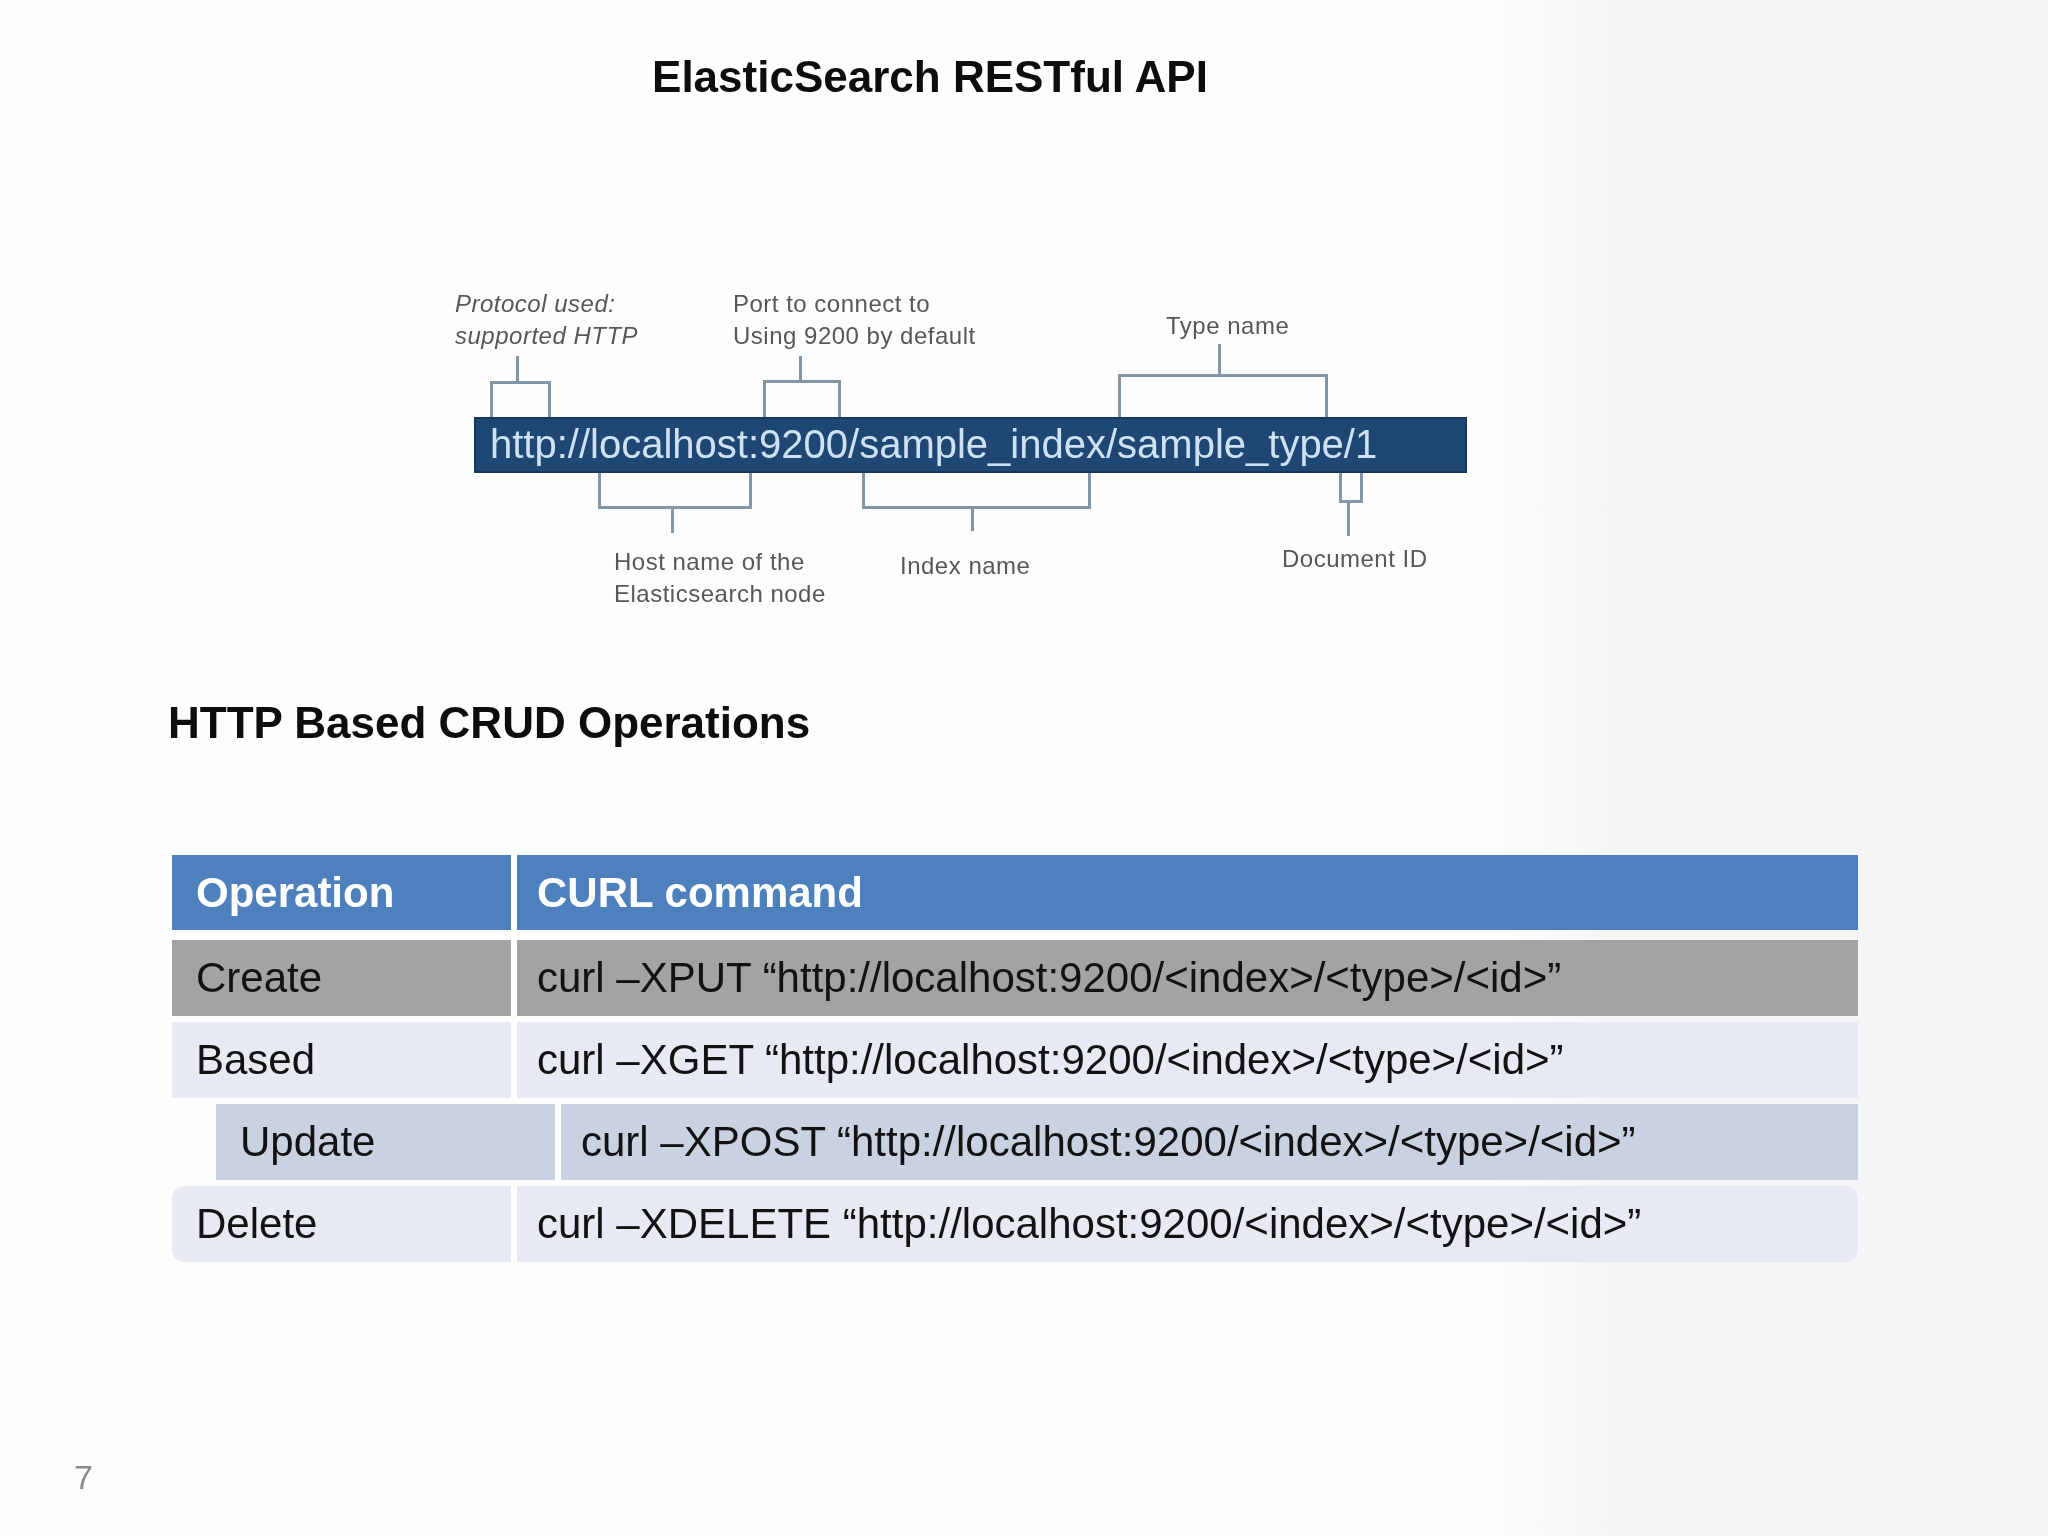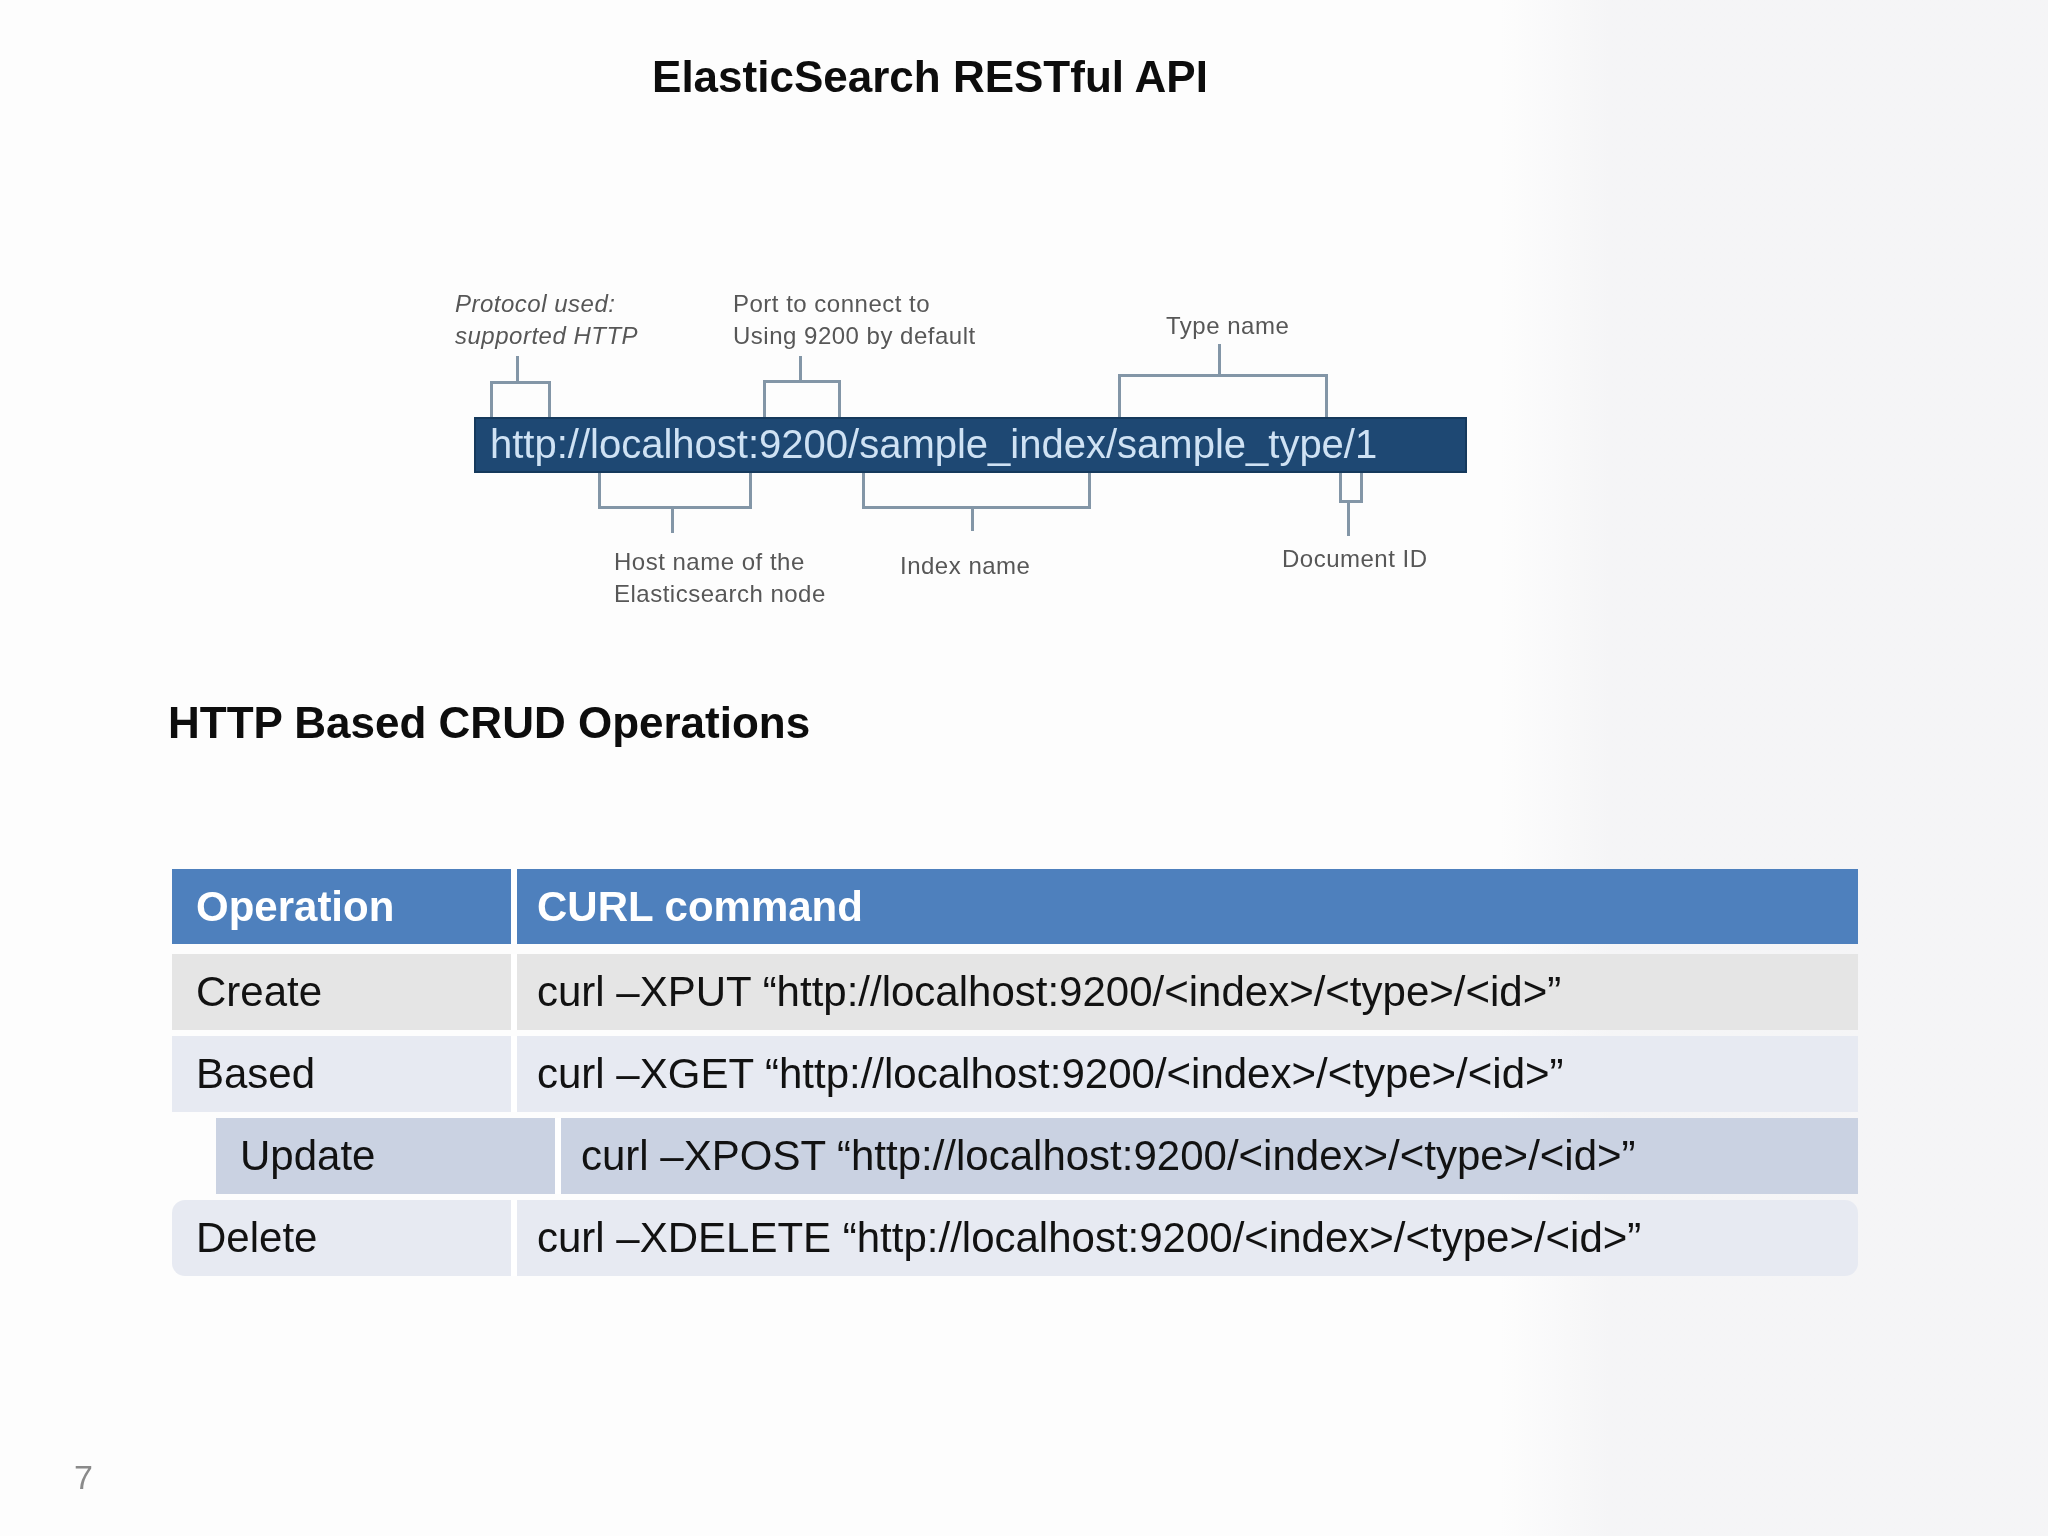--- a/index.html
+++ b/index.html
@@ -48,21 +48,21 @@
     background:#1e4873;border:2px solid #15395c;box-sizing:border-box;
     color:#cfe2f4;font-size:40px;line-height:51px;padding-left:14px;
     white-space:nowrap;overflow:hidden;letter-spacing:0;}
 
   .heading{position:absolute;left:168px;top:698px;font-size:44px;
     font-weight:bold;color:#0d0d0d;}
 
   
   .crud-table{position:absolute;left:172px;top:855px;width:1686px;}
   .trow{display:flex;height:76px;margin-top:6px;}
-  .trow-header{height:75px;margin-top:14px;background:#4e80bd;}
+  .trow-header{height:75px;margin-top:0;background:#4e80bd;}
   .trow-first{margin-top:10px;}
   .row-dark{background:#cad2e2;}
   .row-light{background:#e7eaf2;}
   .cell{box-sizing:content-box;white-space:nowrap;overflow:hidden;}
   .cell-op{width:315px;border-right:6px solid #ffffff;padding-left:24px;
     font-size:42px;line-height:76px;color:#121212;}
   .cell-cmd{flex:1;padding-left:20px;font-size:42px;line-height:76px;color:#121212;}
   .trow-header .cell-op,.trow-header .cell-cmd{
     color:#ffffff;font-weight:bold;line-height:75px;}
 
@@ -111,21 +111,21 @@
 
   <div class="heading">HTTP Based CRUD Operations</div>
 
   <div class="crud-table">
 
     <div class="trow trow-header" style="background-color: rgb(78, 128, 189);">
       <div class="cell cell-op">Operation</div>
       <div class="cell cell-cmd">CURL command</div>
     </div>
 
-    <div class="trow trow-first row-dark" style="background-color: #e5e5e5;">
+    <div class="trow trow-first row-dark" style="background-color: #a3a3a3;">
       <div class="cell cell-op">Create</div>
       <div class="cell cell-cmd">curl –XPUT “http://localhost:9200/&lt;index&gt;/&lt;type&gt;/&lt;id&gt;”</div>
     </div>
 
     <div class="trow row-light" style="background-color: rgb(231, 234, 242);">
       <div class="cell cell-op">Based</div>
       <div class="cell cell-cmd">curl –XGET “http://localhost:9200/&lt;index&gt;/&lt;type&gt;/&lt;id&gt;”</div>
     </div>
 
     <div class="trow row-dark" style="background-color: rgb(202, 210, 226); margin-left: 44px;">

